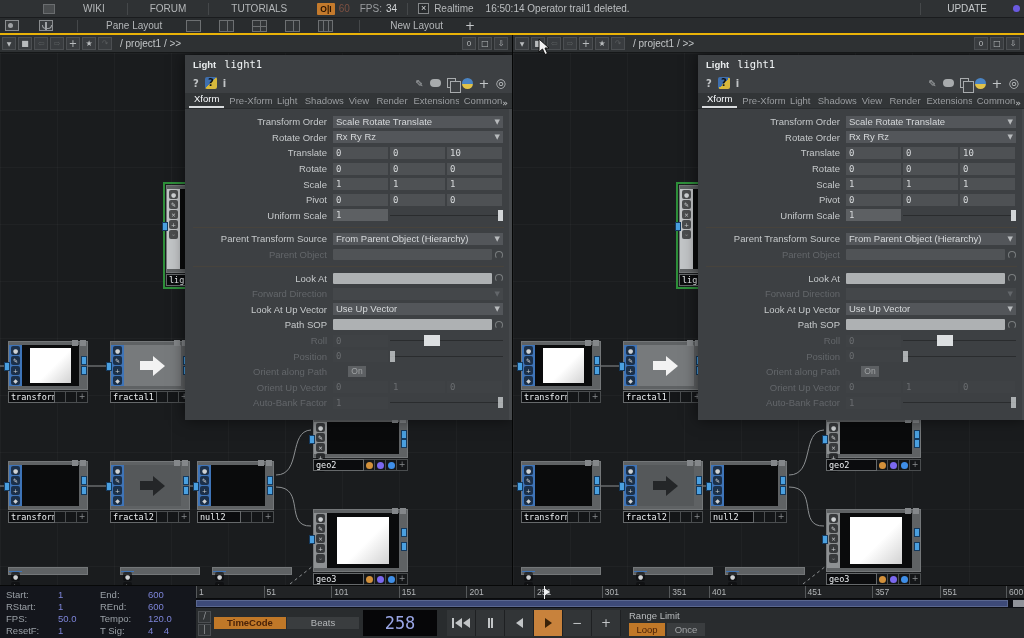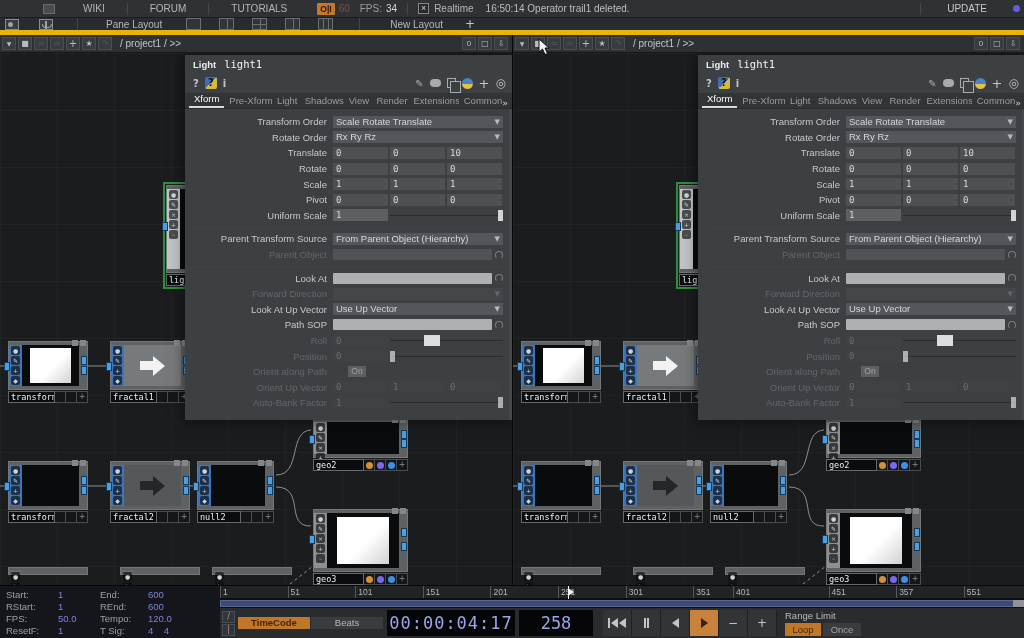--- a/index.html
+++ b/index.html
@@ -19,21 +19,21 @@
   .fps-lbl { color:#9a9da0; } .fps-val { color:#d2d5d7; margin:0 10px 0 4px; }
   .chk { width:11px; height:11px; border:1px solid #85888a; background:#26292b; color:#d8dbdd;
     font-size:9px; line-height:9px; text-align:center; margin:0 5px 0 10px; }
   .rt-lbl { margin-right:12px; }
   .status { color:#bcbfc1; }
   .spacer { flex:1; }
   .update { padding:0 26px; color:#c6c9cb; }
   .dot-purple { width:7px; height:7px; border-radius:50%; margin-right:4px; }
 
   
-  .layoutbar { height:17px; background:#292c2e; border-bottom:5px solid #eab308;
+  .layoutbar { height:17px; background:#292c2e; border-bottom:2px solid #eab308;
     display:flex; align-items:center; font-size:10px; color:#b4b7b9;gap:16px; }
   .lb-icon { width:14px; height:11px; border:1px solid #8a8d8f; background:#3a3d3f; margin-left:5px; position:relative; }
   .lb-icon.pic::after { content:""; position:absolute; left:2px; top:2px; width:5px; height:5px; border-radius:50%; background:#9fa2a4; }
   .lb-icon.anchor::after { content:""; position:absolute; left:5px; top:1px; width:2px; height:8px; background:#9fa2a4; }
   .lb-icon.anchor::before { content:""; position:absolute; left:2px; bottom:1px; width:8px; height:3px; border:1px solid #9fa2a4; border-top:none; border-radius:0 0 4px 4px; }
   .lb-label { margin:0 8px 0 12px; }
   .preset { width:15px; height:12px; border:1px solid #6d7072; background:#323537; margin-right:2px; position:relative; }
   .preset.v::after  { content:""; position:absolute; left:7px; top:0; bottom:0; width:1px; background:#6d7072; }
   .preset.hv::after { content:""; position:absolute; left:7px; top:0; bottom:0; width:1px; background:#6d7072; }
   .preset.hv::before{ content:""; position:absolute; left:0; right:0; top:5px; height:1px; background:#6d7072; }
@@ -131,21 +131,21 @@
   .phandle.big { width:16px; background:#dcdfe1; }
   .pref { flex:1; height:11px; background:#aeb1b3; border-radius:1px; }
   .pref.dis { background:#505356; }
   .pref-ico { width:8px; height:8px; margin-left:3px; border-radius:50%; border:1px solid #7a7d7f; border-bottom-color:transparent; }
   .ptoggle { margin-left:15px; width:18px; height:11px; background:#5d6063; color:#9fa2a4;
     font-size:8.5px; line-height:11px; text-align:center; }
   .dscroll { position:absolute; right:0; top:54px; bottom:0; width:3px; background:#46494c; }
 
   
   .timeline { height:53px; display:flex; background:#26282a; border-top:1px solid #070808; }
-  .tl-left { width:220px; background:#14161c; padding:3px 0 0 6px; }
+  .tl-left { width:196px; background:#14161c; padding:3px 0 0 6px; }
   .tl-row { display:flex; height:12px; font-size:9.5px; }
   .tl-row .l { color:#9aa0a6; width:52px; } .tl-row .v { color:#7d84d8; width:42px; white-space:pre; }
   .tl-row .l2 { color:#9aa0a6; width:48px; } .tl-row .v2 { color:#7d84d8; white-space:pre; }
   .tl-right { flex:1; position:relative; }
   .ruler { height:13px; background:#212325; border-bottom:1px solid #0a0b0c; position:relative; overflow:hidden; }
   .tick { position:absolute; top:0; height:13px; border-left:1px solid #55585a; color:#b2b5b7;
     font-size:8.5px; padding-left:2px; line-height:13px; }
   .playhead { position:absolute; top:0; width:1px; height:13px; background:#f0f2f4; }
   .playhead::after { content:""; position:absolute; left:0; top:2px; border-left:6px solid #f0f2f4;
     border-top:4px solid transparent; border-bottom:4px solid transparent; }
@@ -1183,21 +1183,20 @@
     </div>
     <div class="transport">
       <div class="tp-toggles">
         <div class="tp-tgl glyph">/</div>
         <div class="tp-tgl glyph">|</div>
       </div>
       <div class="tp-modes">
         <div class="tc-btn">TimeCode</div>
         <div class="beats-btn">Beats</div>
       </div>
-      <div class="lcd tc">00:00:04:17</div>
       <div class="lcd fr">258</div>
       <div class="tp-btn">
         <span class="vbar"></span>
           <span class="tri-l"></span>
           <span class="tri-l"></span>
       </div>
       <div class="tp-btn">
         <span class="vbar"></span>
           <span class="vbar"></span>
       </div>

